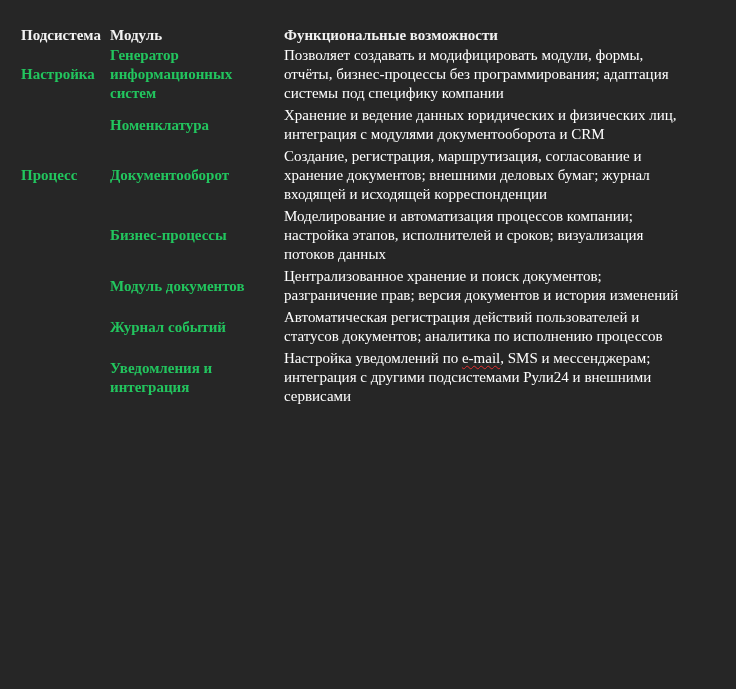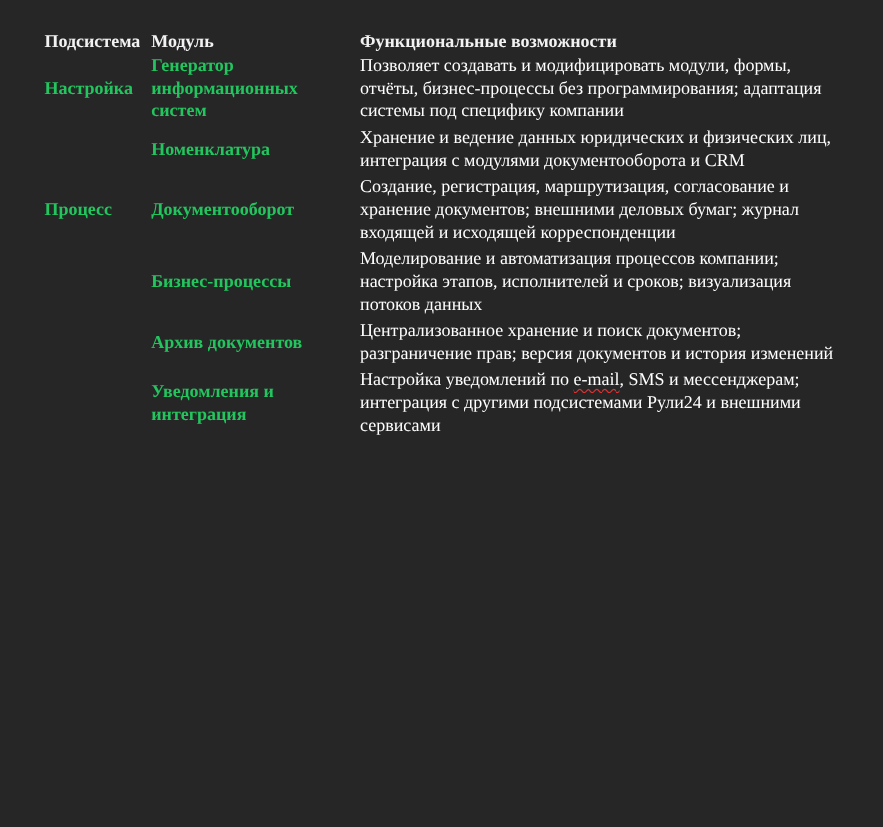--- a/index.html
+++ b/index.html
@@ -11,21 +11,21 @@
     overflow: hidden;
   }
   body {
     font-family: "Liberation Serif", "DejaVu Serif", serif;
     color: #ececec;
     font-size: 15px;
     line-height: 19px;
   }
   table {
     position: absolute;
-    left: 35px;
+    left: 19px;
     top: 26px;
     border-collapse: separate;
     border-spacing: 0;
   }
   th, td {
     padding: 0 2px 3px 2px;
     vertical-align: middle;
     text-align: left;
   }
   th {
@@ -82,22 +82,27 @@
       <td class="module">Документооборот</td>
       <td class="desc">Создание, регистрация, маршрутизация, согласование и хранение документов; внешними деловых бумаг; журнал входящей и исходящей корреспонденции</td>
     </tr>
     <tr>
       <td class="subsys"></td>
       <td class="module">Бизнес-процессы</td>
       <td class="desc">Моделирование и автоматизация процессов компании; настройка этапов, исполнителей и сроков; визуализация потоков данных</td>
     </tr>
     <tr>
       <td class="subsys"></td>
-      <td class="module">Архив документов</td>
+      <td class="module">Модуль документов</td>
       <td class="desc">Централизованное хранение и поиск документов; разграничение прав; версия документов и история изменений</td>
+    </tr>
+    <tr>
+      <td class="subsys"></td>
+      <td class="module">Журнал событий</td>
+      <td class="desc">Автоматическая регистрация действий пользователей и статусов документов; аналитика по исполнению процессов</td>
     </tr>
     <tr>
       <td class="subsys"></td>
       <td class="module">Уведомления и интеграция</td>
       <td class="desc"><span>Настройка уведомлений по </span><span class="spell">e-mail</span><span>, SMS и мессенджерам; интеграция с другими подсистемами Рули24 и внешними сервисами</span></td>
     </tr>
   </tbody>
 </table>
 
 </body></html>

